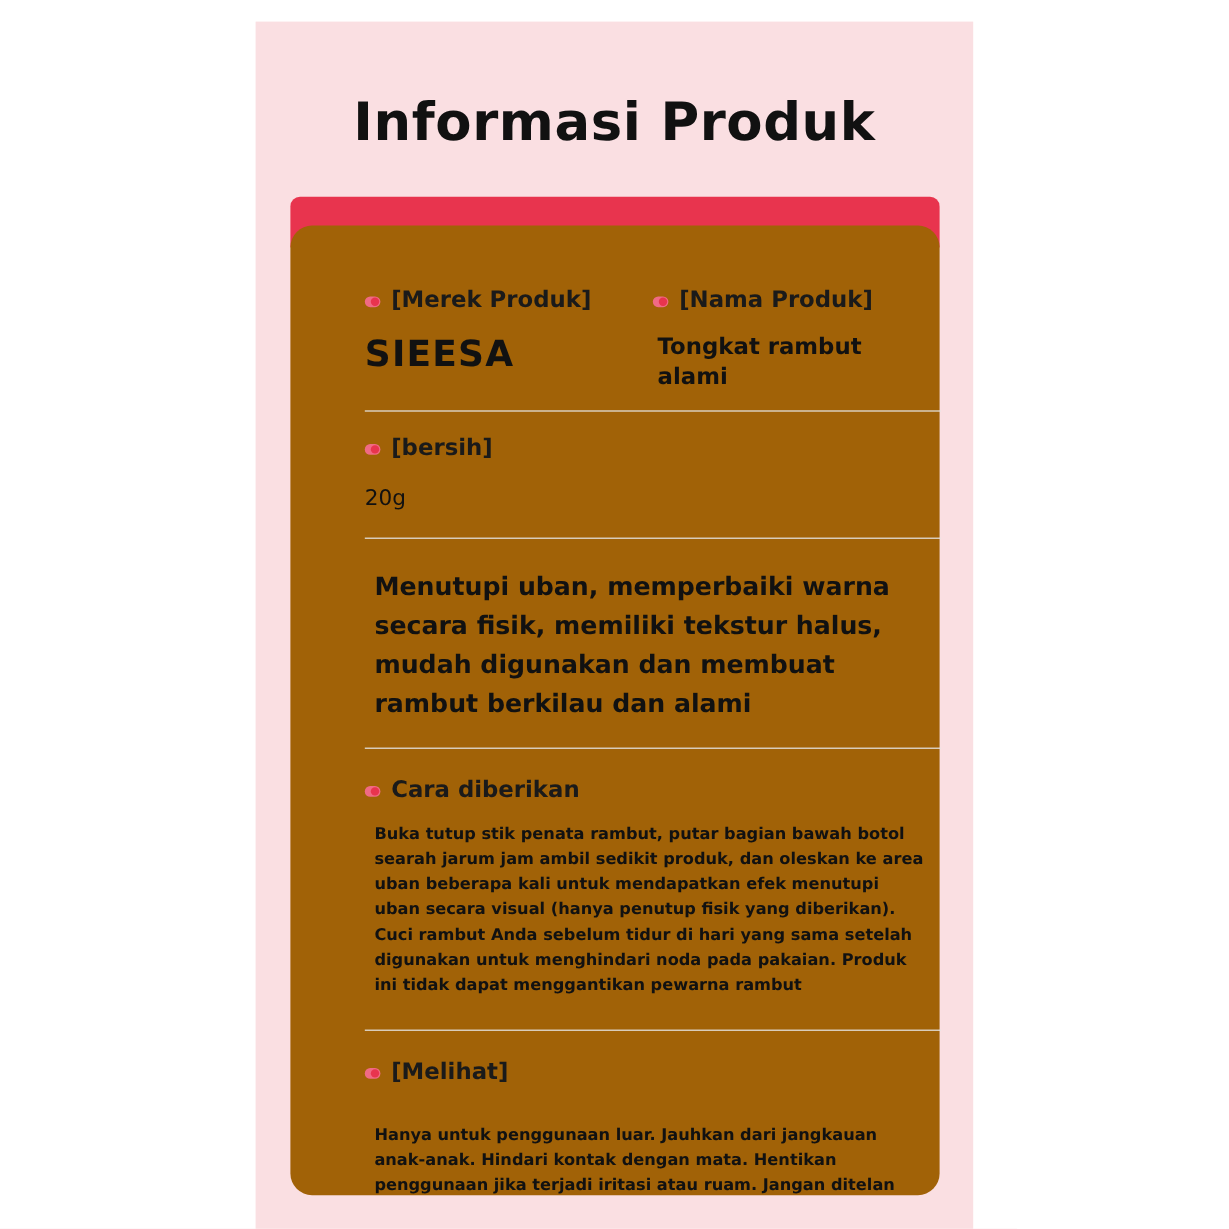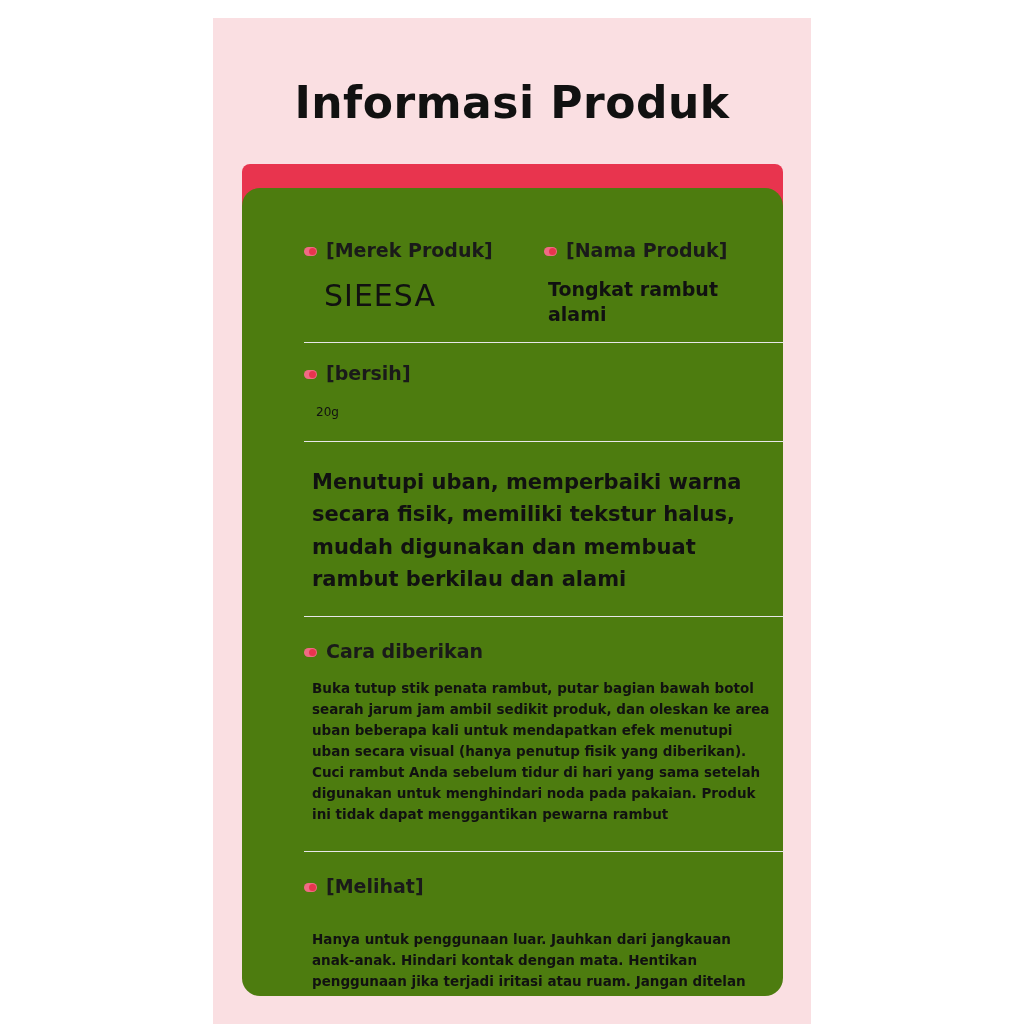--- a/index.html
+++ b/index.html
@@ -33,21 +33,21 @@
     line-height: 1.45;
     letter-spacing: 0.5px;
   }
 
   .card {
     position: absolute;
     left: 29px;
     top: 170px;
     width: 541px;
     height: 808px;
-    background: #4d7c0f;
+    background: #a16207;
     border-radius: 18px;
   }
 
   .ribbon {
     position: absolute;
     left: 29px;
     top: 146px;
     width: 541px;
     height: 42px;
     background: #e8344e;
@@ -108,24 +108,23 @@
 
   .label {
     font-size: 19px;
     font-weight: bold;
     color: #1a1a1a;
     line-height: 1.35;
   }
 
   .value-big {
     font-size: 30px;
-    font-weight: normal;
+    font-weight: bold;
     color: #111111;
     margin-top: 14px;
-    margin-left: 20px;
     letter-spacing: 1px;
   }
 
   .value-mid {
     font-size: 19px;
     font-weight: bold;
     color: #111111;
     margin-top: 13px;
     margin-left: 4px;
     line-height: 1.35;
@@ -133,24 +132,24 @@
 
   .value-plain {
     font-size: 18px;
     font-weight: normal;
     color: #111111;
     margin-top: 16px;
     margin-left: 8px;
   }
 
   .value-small {
-    font-size: 12px;
+    font-size: 18px;
     color: #111111;
     margin-top: 18px;
-    margin-left: 12px;
+    margin-left: 0;
   }
 
   .value-para-bold {
     font-size: 21px;
     font-weight: bold;
     color: #111111;
     line-height: 1.55;
     margin-top: 2px;
     margin-left: 8px;
   }

